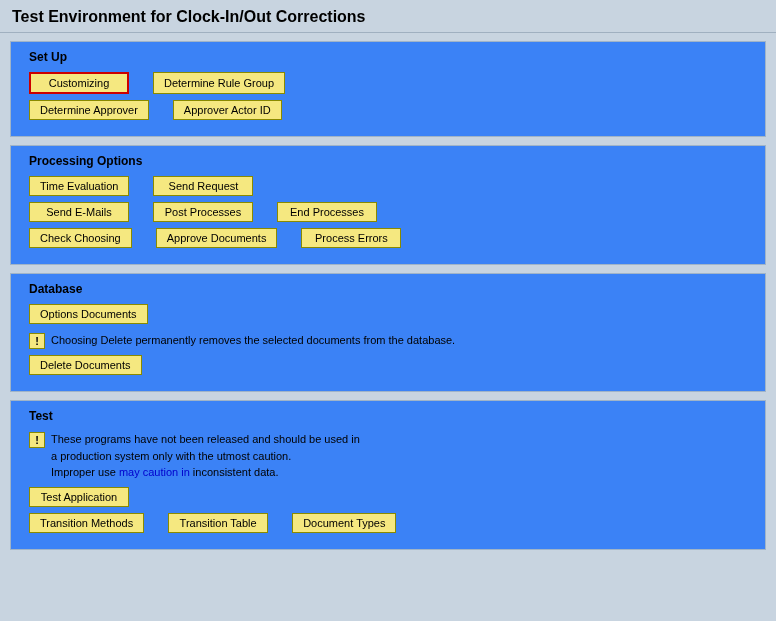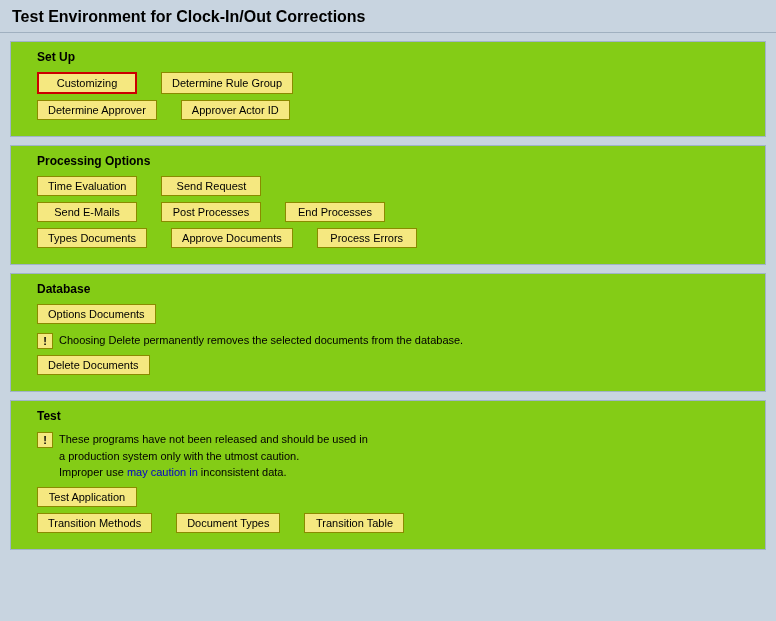--- a/index.html
+++ b/index.html
@@ -18,23 +18,23 @@
       color: #000;
       border-bottom: 1px solid #a0b0c0;
     }
     .main-container {
       padding: 8px 10px;
       display: flex;
       flex-direction: column;
       gap: 8px;
     }
     .section {
-      background: #84cc16;
+      background: #3b82f6;
       border: 1px solid #a0b4c8;
-      padding: 8px 10px 10px 26px;
+      padding: 8px 10px 10px 18px;
       position: relative;
     }
     .section-title {
       font-weight: bold;
       font-size: 12px;
       color: #000;
       margin-bottom: 8px;
     }
     .btn-row {
       display: flex;
@@ -111,21 +111,21 @@
     <div class="btn-row">
       <button class="sap-btn">Time Evaluation</button>
       <button class="sap-btn">Send Request</button>
     </div>
     <div class="btn-row">
       <button class="sap-btn">Send E-Mails</button>
       <button class="sap-btn">Post Processes</button>
       <button class="sap-btn">End Processes</button>
     </div>
     <div class="btn-row">
-      <button class="sap-btn">Types Documents</button>
+      <button class="sap-btn">Check Choosing</button>
       <button class="sap-btn">Approve Documents</button>
       <button class="sap-btn">Process Errors</button>
     </div>
   </div>
 
   <div class="section">
     <div class="section-title">Database</div>
     <div class="btn-row">
       <button class="sap-btn">Options Documents</button>
     </div>
@@ -146,18 +146,18 @@
         <span>These programs have not been released and should be used in</span><br>
         <span>a production system only with the utmost caution.</span><br>
         <span>Improper use </span><span class="blue-link">may caution in</span><span> inconsistent data.</span>
       </div>
     </div>
     <div class="btn-row">
       <button class="sap-btn">Test Application</button>
     </div>
     <div class="btn-row">
       <button class="sap-btn">Transition Methods</button>
+      <button class="sap-btn">Transition Table</button>
       <button class="sap-btn">Document Types</button>
-      <button class="sap-btn">Transition Table</button>
     </div>
   </div>
 
 </div>
 
 </body></html>

